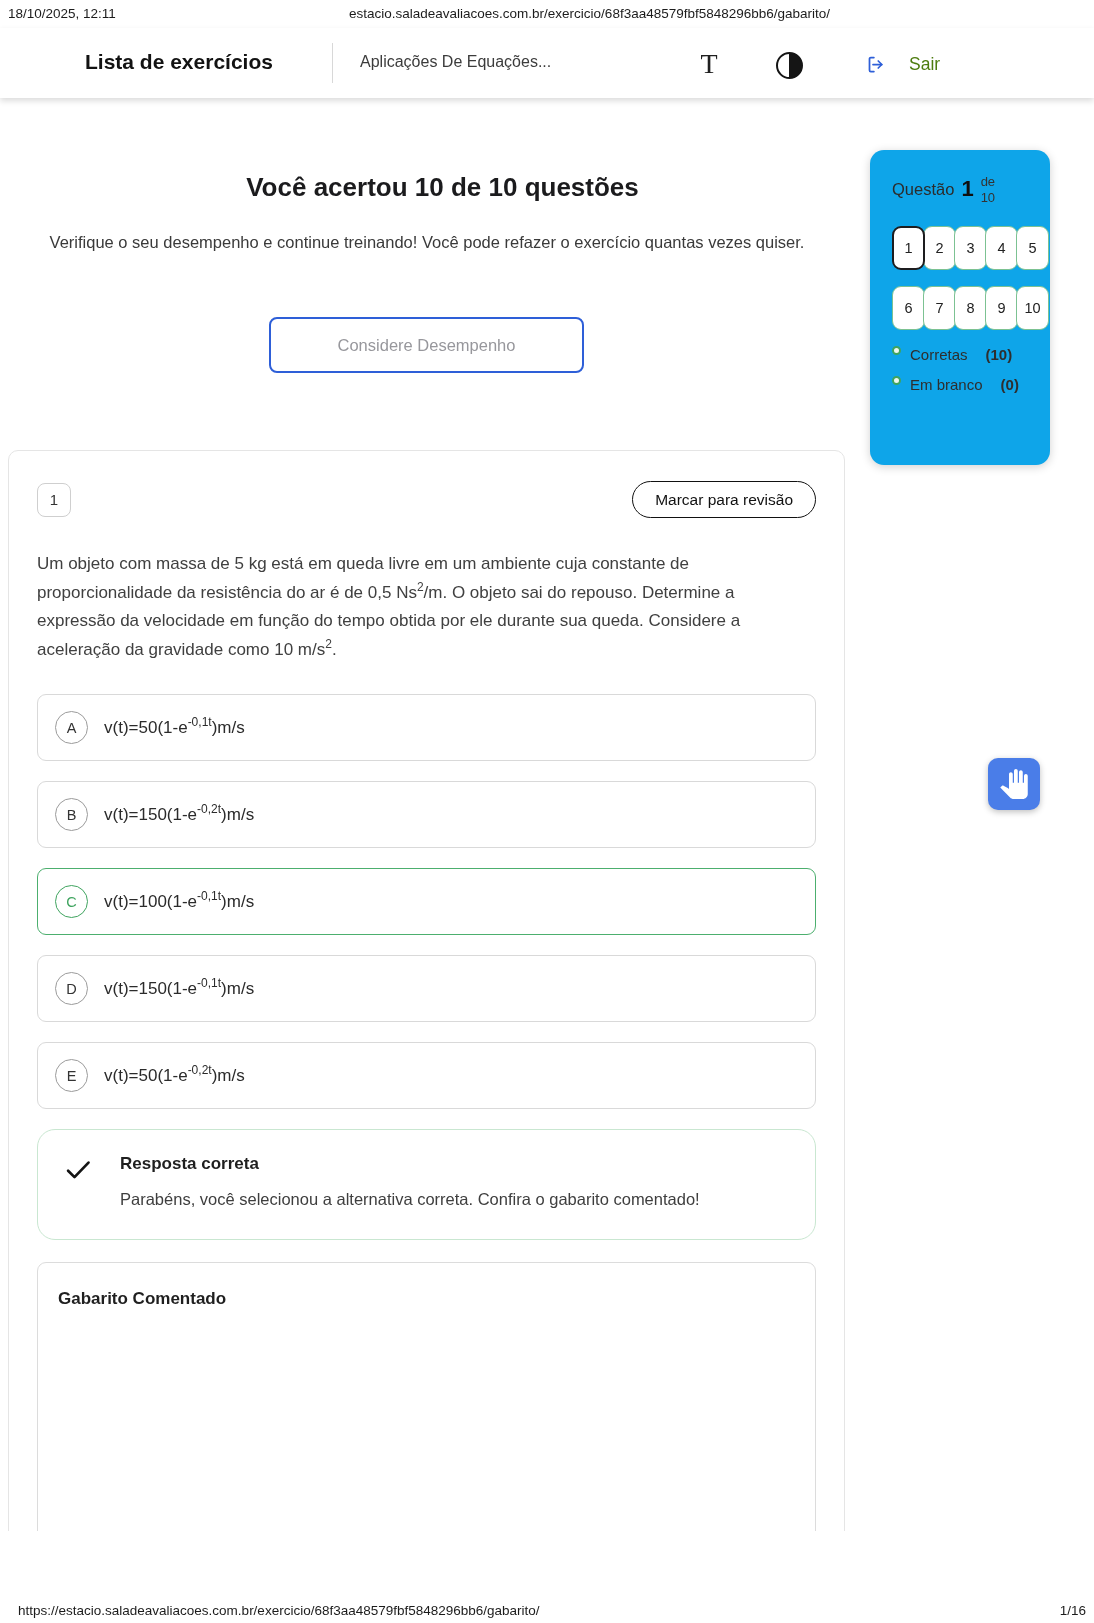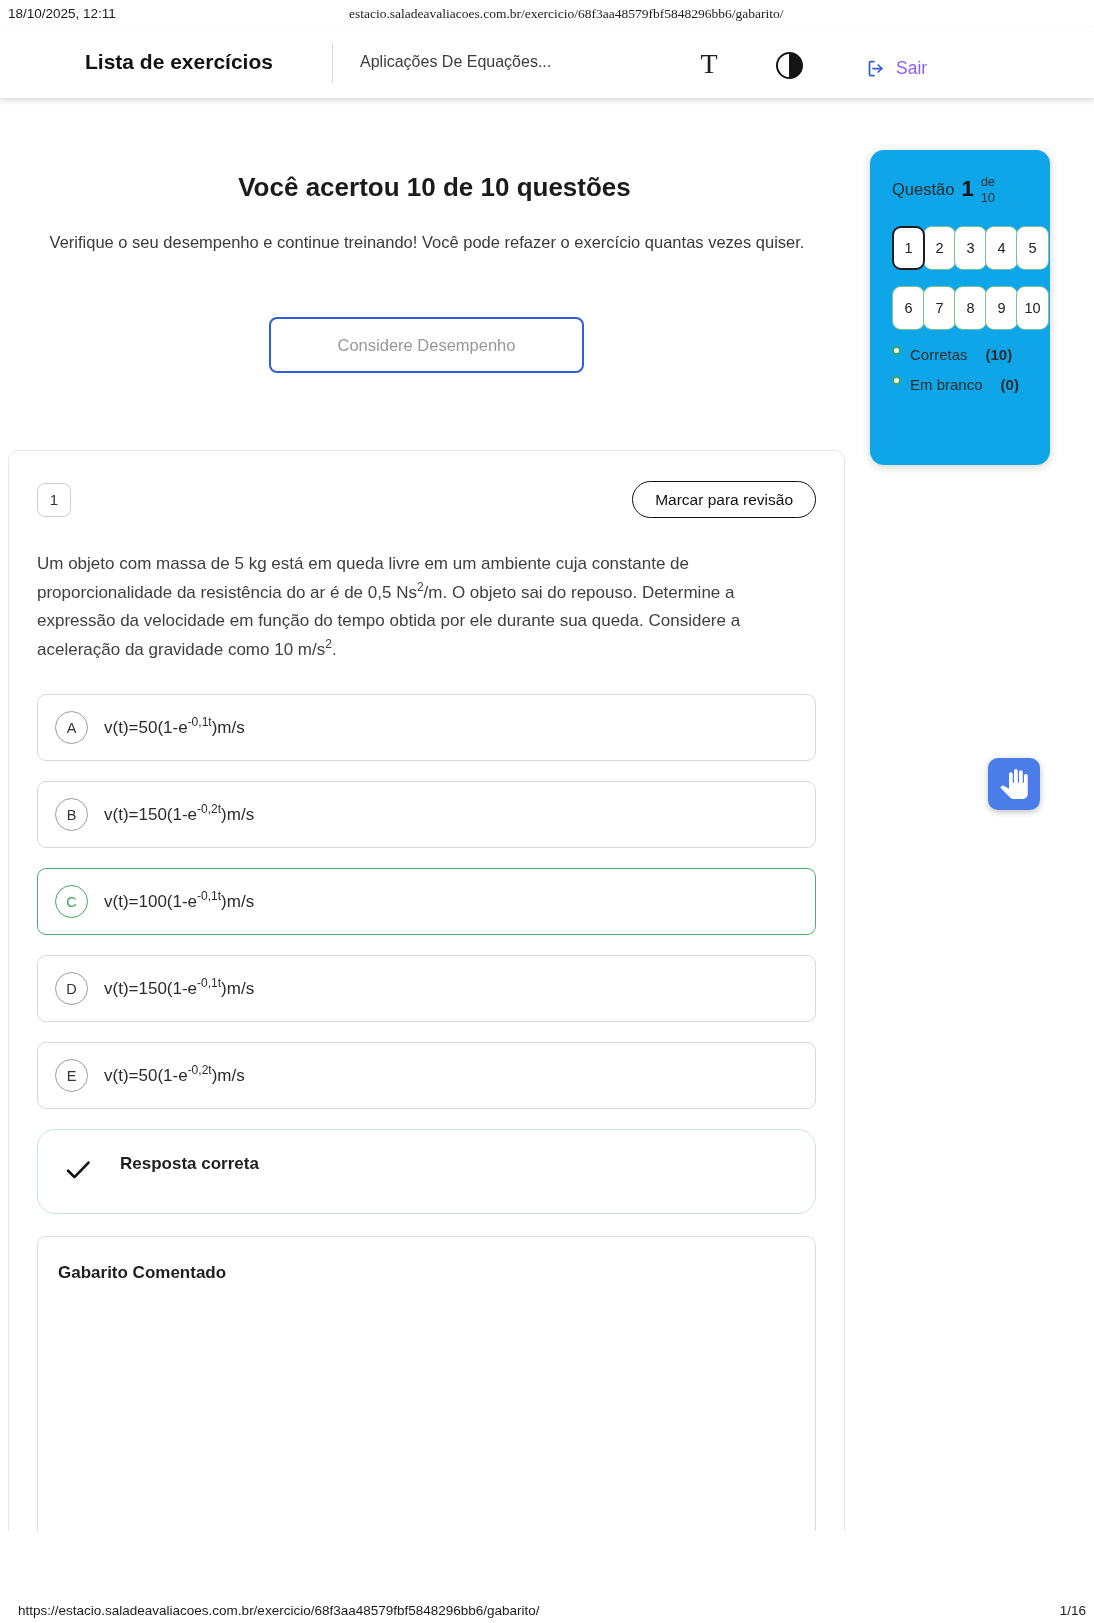--- a/index.html
+++ b/index.html
@@ -6,49 +6,49 @@
   html,body { background:#fff; }
   body {
     position:relative; width:1094px; height:1623px; overflow:hidden;
     font-family:"Liberation Sans", sans-serif; color:#222;
   }
 
   
   .print-top { position:absolute; top:6px; left:8px; right:8px; height:18px;
     font-size:13.5px; color:#1c1c1c; }
   .print-datetime { position:absolute; left:0; top:0; }
-  .print-url { position:absolute; left:341px; top:0;font-family:Liberation Serif, serif; }
+  .print-url { position:absolute; left:341px; top:0; }
   .print-bottom { position:absolute; bottom:5px; left:8px; right:8px; height:18px;
     font-size:13.5px; color:#1c1c1c; }
   .print-url-bottom { position:absolute; left:0; bottom:0;padding-left:10px; }
   .print-page { position:absolute; right:0; bottom:0; }
 
   
   .app-header { position:absolute; top:28px; left:0; width:1094px; height:70px;
     background:#fff; box-shadow:0 3px 6px rgba(0,0,0,.14); z-index:6; }
   .hdr-title { position:absolute; left:85px; top:22px; font-size:21px; font-weight:bold; color:#121212; }
   .hdr-divider { position:absolute; left:332px; top:15px; width:1px; height:40px; background:#d8d8d8; }
   .hdr-sub { position:absolute; left:360px; top:25px; font-size:16px; color:#3c3c3c; }
   .hdr-font-btn { position:absolute; left:688px; top:15px; width:42px; height:42px;
     background:none; border:none; cursor:pointer;
     font-family:"Liberation Serif", serif; font-size:28px; color:#1f1f1f; }
   .hdr-contrast-btn { position:absolute; left:772px; top:20px; width:34px; height:34px;
     background:none; border:none; cursor:pointer; }
   .contrast-circle { display:block; width:27px; height:27px; margin:0 auto;
     border:2.5px solid #151515; border-radius:50%;
     background:linear-gradient(90deg,#fff 50%,#151515 50%); }
   .hdr-logout { position:absolute; left:866px; top:21px; height:30px;
-    display:flex; align-items:flex-end; gap:9px;
-    background:none; border:none; cursor:pointer; color:#8b5cf6; font-size:17.5px; }
+    display:flex; align-items:center; gap:22px;
+    background:none; border:none; cursor:pointer; color:#4d7c0f; font-size:17.5px; }
 
   
   .page-clip { position:absolute; top:98px; left:0; width:1094px; height:1433px; overflow:hidden; }
 
   
-  .summary-title { position:absolute; top:74px; left:8px; width:853px; text-align:center;
+  .summary-title { position:absolute; top:74px; left:16px; width:853px; text-align:center;
     font-size:26px; font-weight:bold; color:#1b1b1d; }
   .summary-sub { position:absolute; top:130px; left:47px; width:760px; text-align:center;
     font-size:16.5px; line-height:29px; color:#3a3a3a; }
   .verify-btn { position:absolute; top:219px; left:269px; width:315px; height:56px;
     background:#fff; border:2px solid #2E5FD8; border-radius:8px;
     font-size:16.5px; color:#97979c; cursor:pointer; font-family:inherit; }
 
   
   .quiz-card { position:absolute; top:52px; left:870px; width:180px; height:315px;
     background:#0ea5e9; border-radius:14px; box-shadow:0 2px 10px rgba(0,0,0,.18);
@@ -213,20 +213,21 @@
     </div>
 
     <div class="feedback">
       <span class="check-icon">
         <svg width="28" height="28" viewBox="0 0 24 24" fill="none" stroke="#141414" stroke-width="2.3" stroke-linecap="round" stroke-linejoin="round">
           <path d="M3.5 13.5l5.5 5.5L21 6.5"></path>
         </svg>
       </span>
       <div>
         <div class="fb-title">Resposta correta</div>
+        <div class="fb-text">Parabéns, você selecionou a alternativa correta. Confira o gabarito comentado!</div>
       </div>
     </div>
 
     <div class="gabarito">
       <div class="gab-title">Gabarito Comentado</div>
     </div>
   </div>
 
 </div>
 

